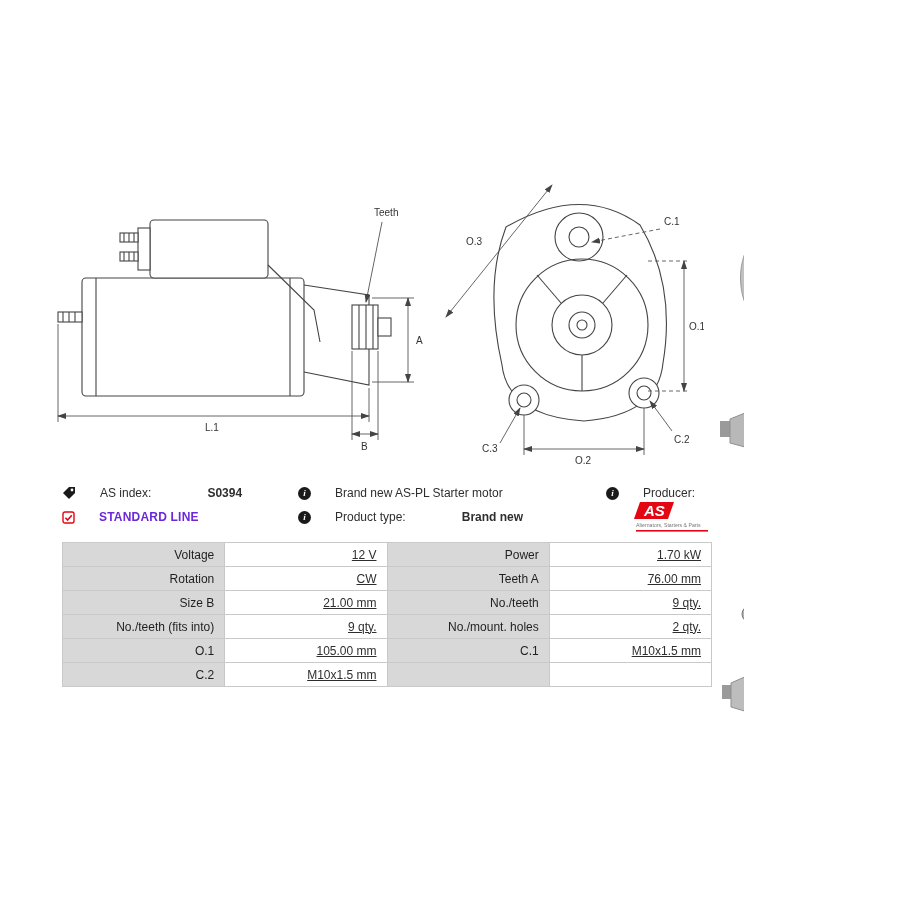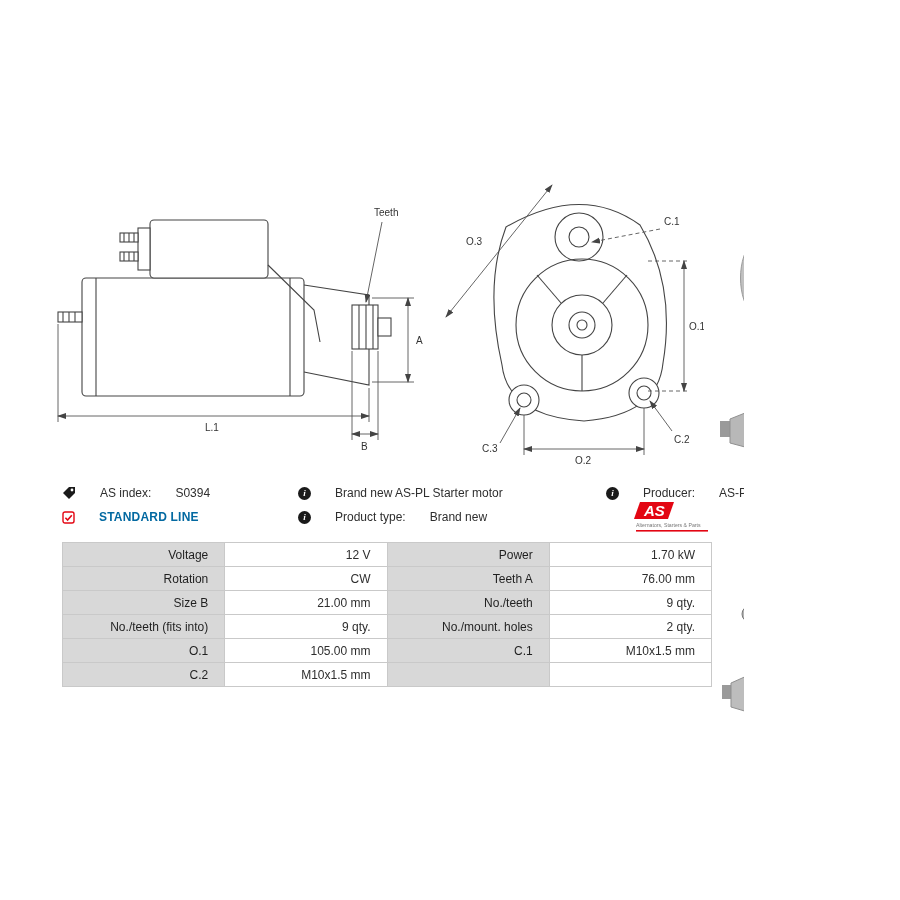--- a/index.html
+++ b/index.html
@@ -7,32 +7,32 @@
   .sheet{position:relative;width:744px;height:900px;background:#fff;overflow:hidden;}
 
   
   .sideview{position:absolute;left:52px;top:200px;}
   .frontview{position:absolute;left:432px;top:165px;}
   .photos{position:absolute;left:718px;top:166px;width:184px;}
   .photos svg{display:block;}
 
   
   .info-item{position:absolute;display:flex;align-items:center;gap:24px;font-size:12px;white-space:nowrap;}
-  .info-item b{font-weight:normal;}
-  .redline{color:#0369a1;font-weight:bold;letter-spacing:.2px;}
+  .info-item b{font-weight:bold;margin-left:32px;}
+  .redline{color:#6d28d9;font-weight:bold;letter-spacing:.2px;}
   .iicon{display:inline-flex;width:13px;height:13px;border-radius:50%;background:#1a1a1a;color:#fff;
          font-family:"Liberation Serif",serif;font-style:italic;font-weight:bold;font-size:9px;
          align-items:center;justify-content:center;flex:0 0 auto;}
   .logo{position:absolute;left:634px;top:500px;width:86px;}
 
   
   .spec{position:absolute;left:62px;top:542px;border-collapse:collapse;table-layout:fixed;width:650px;font-size:12px;}
-  .spec td{border:1px solid #c9c9c9;padding:3px 16px;text-align:right;height:17px;vertical-align:middle;}
+  .spec td{border:1px solid #c9c9c9;padding:3px 10px;text-align:right;height:17px;vertical-align:middle;}
   .spec td.label{background:#d8d8d8;color:#1f1f1f;}
-  .spec td.value{background:#fff;}
+  .spec td.value{background:#fff;text-decoration:underline;}
   .spec col{width:162px;}
 
   svg text{font-family:"Liberation Sans",sans-serif;}
 </style>
 </head>
 <body>
 
 <div class="sheet">
 
   <svg class="sideview" width="378" height="255" viewBox="0 0 378 255">

